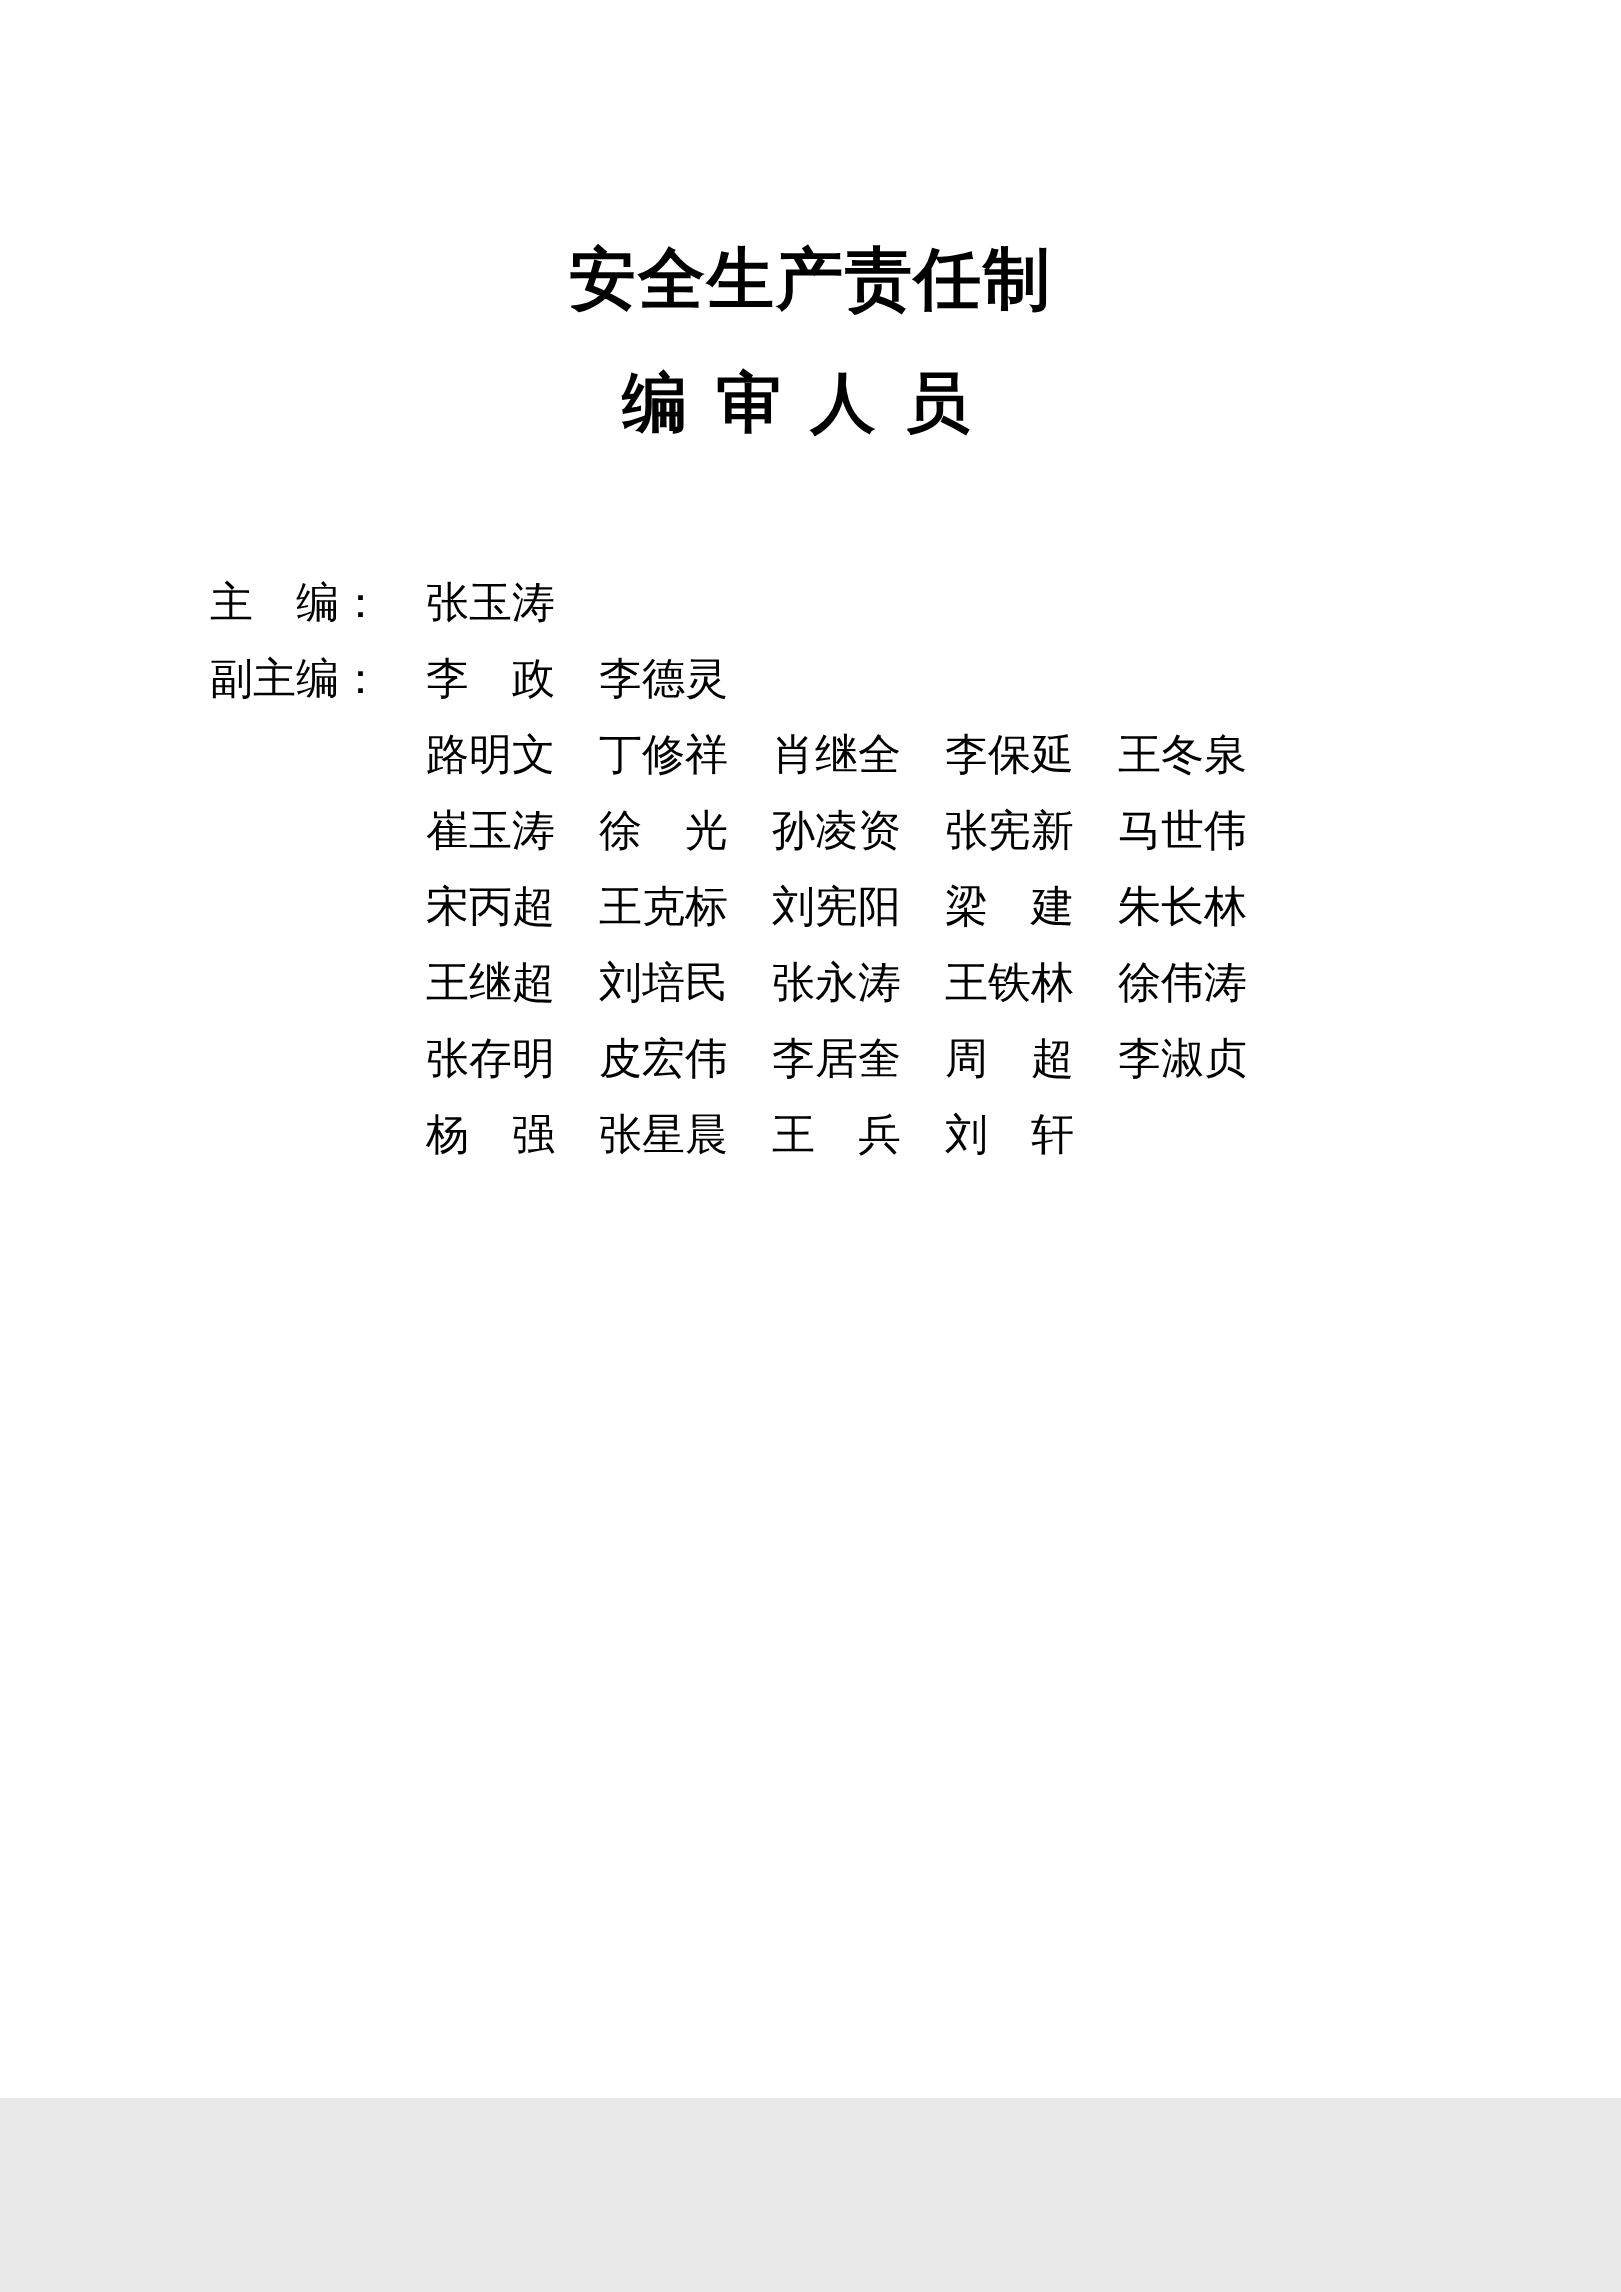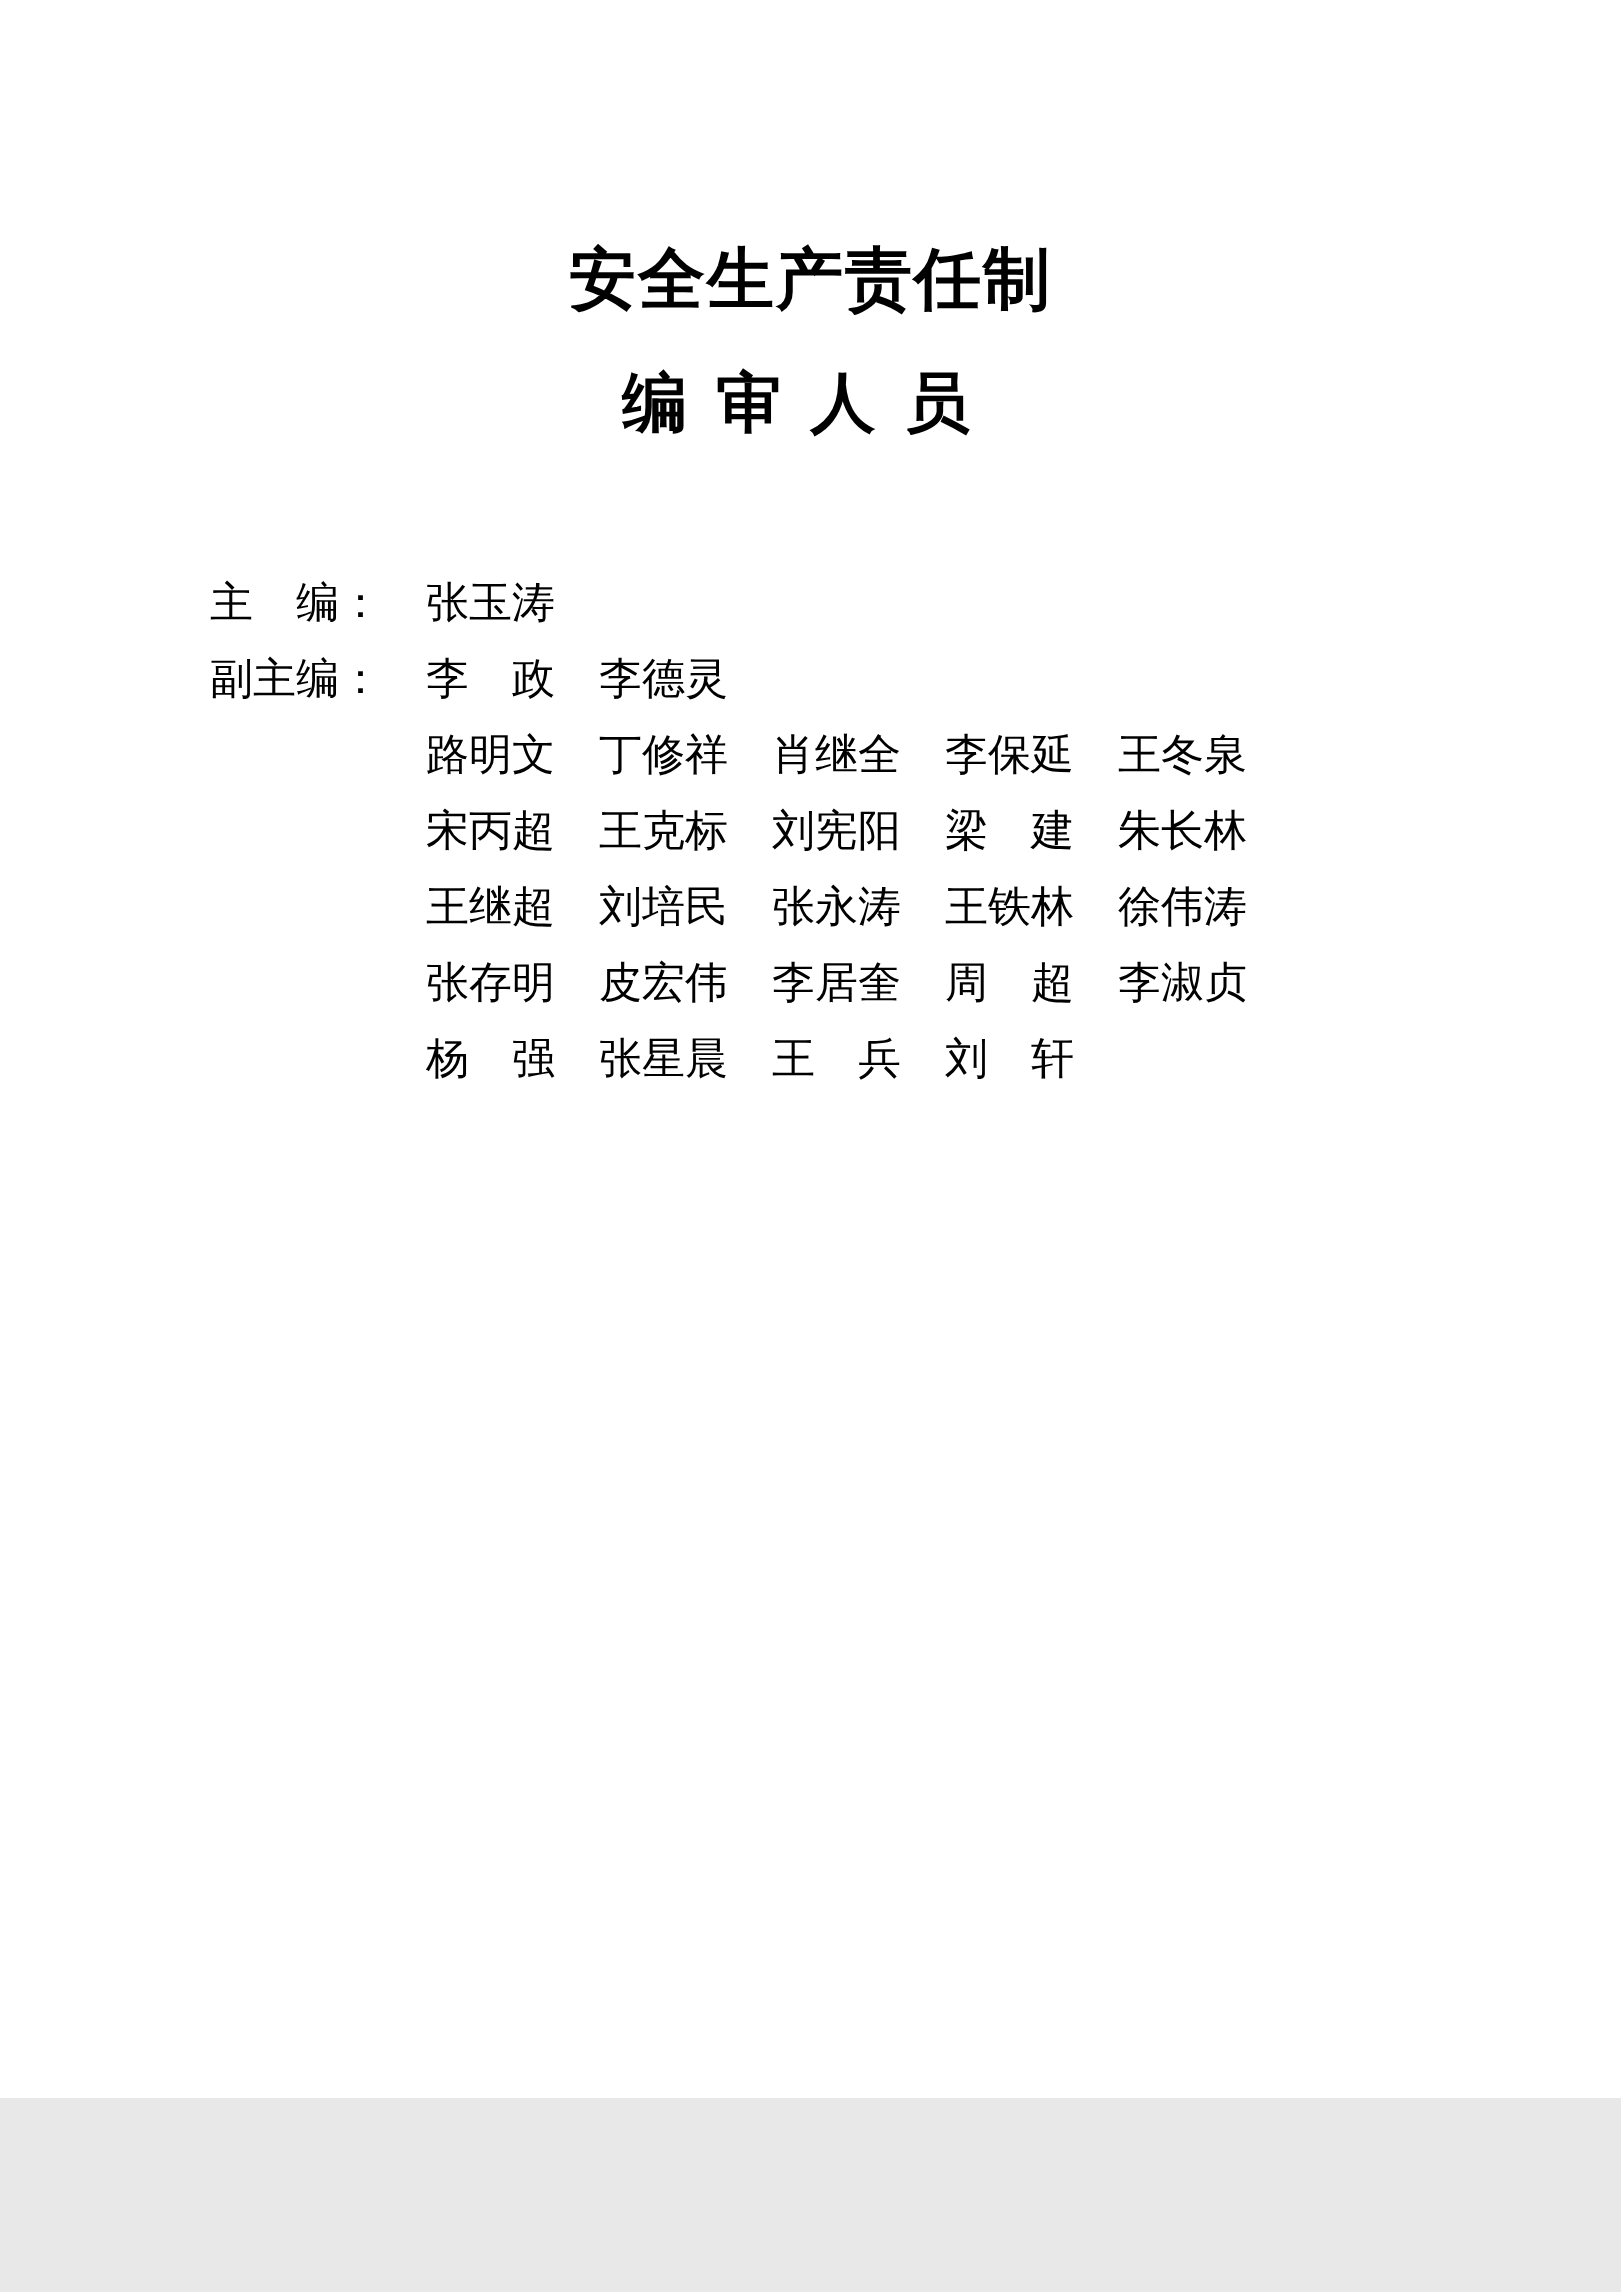--- a/index.html
+++ b/index.html
@@ -83,20 +83,24 @@
         <span class="name">李德灵</span>
       </span>
     </div>
 
 
     <div class="line">
       <span class="label"></span>
       <span class="names"><span class="name">路明文</span><span class="name">丁修祥</span><span class="name">肖继全</span><span class="name">李保延</span><span class="name">王冬泉</span></span>
     </div>
 
+    <div class="line">
+      <span class="label"></span>
+      <span class="names"><span class="name">崔玉涛</span><span class="name">徐　光</span><span class="name">孙凌资</span><span class="name">张宪新</span><span class="name">马世伟</span></span>
+    </div>
 
 
     <div class="line">
       <span class="label"></span>
       <span class="names"><span class="name">宋丙超</span><span class="name">王克标</span><span class="name">刘宪阳</span><span class="name">梁　建</span><span class="name">朱长林</span></span>
     </div>
 
     <div class="line">
       <span class="label"></span>
       <span class="names"><span class="name">王继超</span><span class="name">刘培民</span><span class="name">张永涛</span><span class="name">王铁林</span><span class="name">徐伟涛</span></span>

